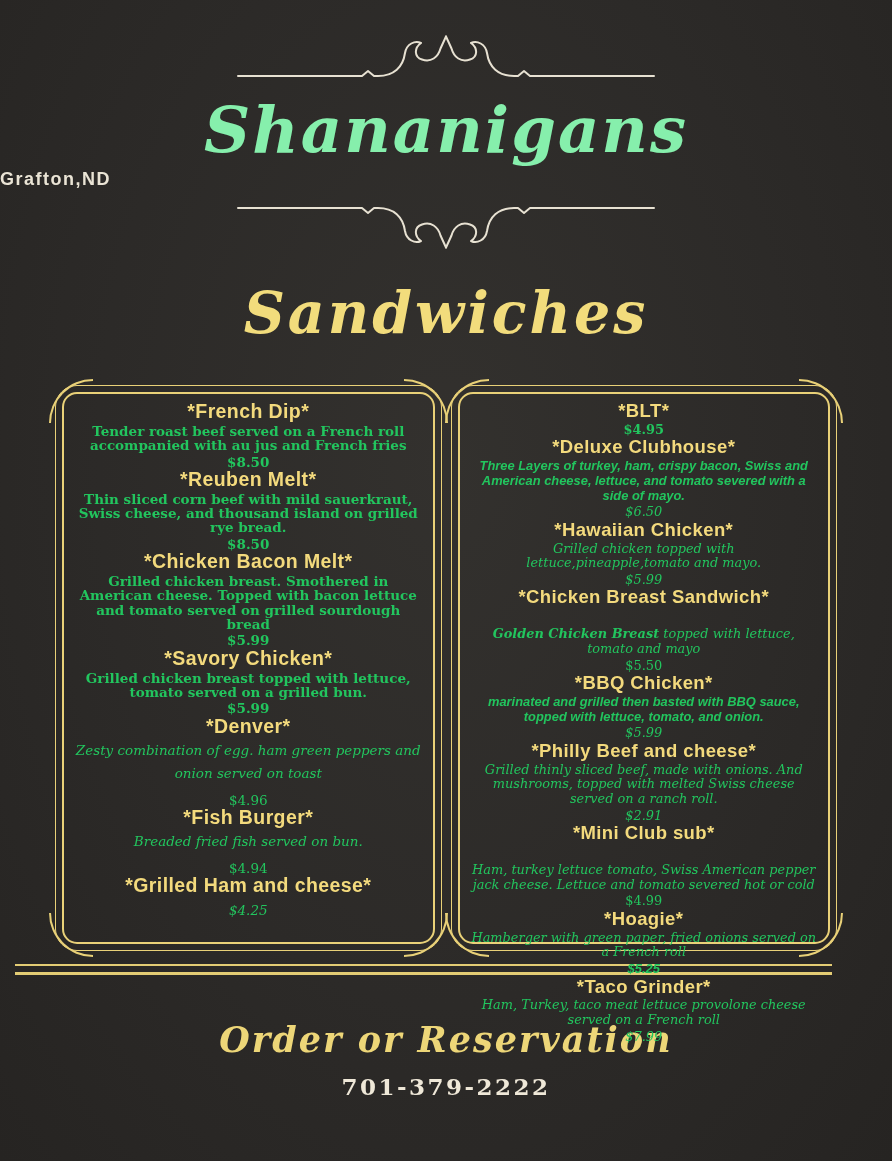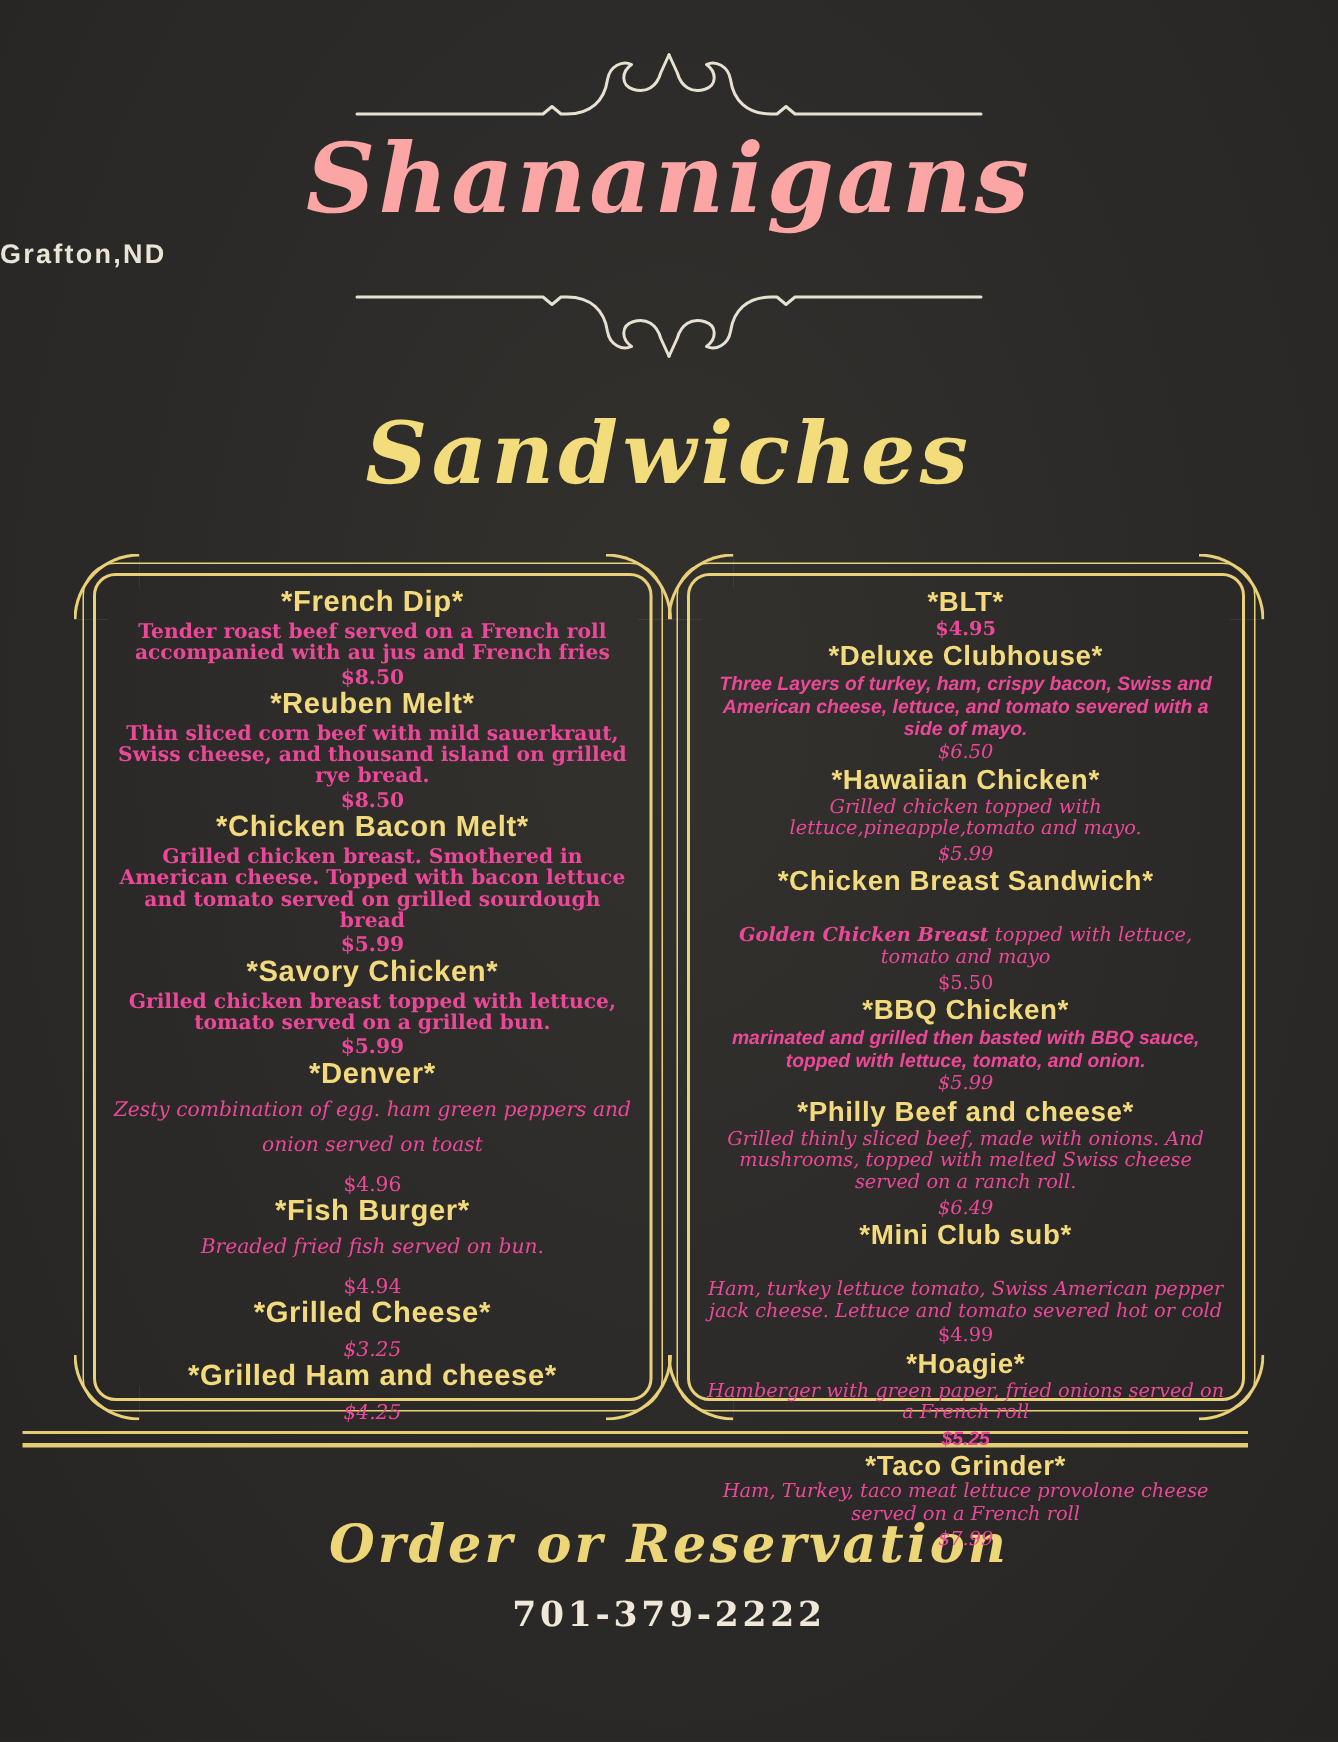--- a/index.html
+++ b/index.html
@@ -7,23 +7,23 @@
     width:892px; height:1161px; position:relative; overflow:hidden;
     background:#2d2b29;
     background-image: radial-gradient(ellipse at 50% 40%, #33312e 0%, #2c2a28 55%, #262422 100%);
     font-family:"Liberation Sans", sans-serif;
   }
 
   
   .ornament { display:block; margin:30px auto 0; }
   .ornament.bottom { margin-top:10px; transform:scaleY(-1); }
   .brand {
-    display:block; text-align:center; margin-top:2px;
+    display:block; text-align:center; margin-top:12px;
     font-family:"DejaVu Serif", serif; font-style:italic; font-weight:bold;
-    font-size:64px; line-height:1.05; color:#fca5a5; letter-spacing:2px;
+    font-size:64px; line-height:1.05; color:#86efac; letter-spacing:2px;
   }
   .location {
     text-align:left; margin-top:6px;
     font-size:18px; font-weight:bold; letter-spacing:1.5px; color:#eae4d5;
   }
 
   
   .section-title {
     text-align:center; margin-top:28px;
     font-family:"DejaVu Serif", serif; font-style:italic; font-weight:bold;
@@ -43,21 +43,21 @@
   .corner.br { bottom:-6px; right:-6px; border-left:none;  border-top:none; border-bottom-right-radius:100%; }
   .panel-content {
     position:absolute; inset:16px 20px; text-align:center;
     display:flex; flex-direction:column; justify-content:flex-start;
   }
   .item-name {
     font-family:"Liberation Sans", sans-serif; font-weight:bold;
     color:#f3da7d; font-size:19.5px; line-height:1.08; letter-spacing:0.4px;
   }
   .panel-right .item-name { font-size:18.5px; }
-  .item-desc, .item-price { color:#ec4899; font-size:13.5px; line-height:1.06; margin-top:2px; }
+  .item-desc, .item-price { color:#22c55e; font-size:13.5px; line-height:1.06; margin-top:2px; }
   .panel-right .item-desc, .panel-right .item-price { font-size:12.9px; line-height:1.13; }
   .sb { font-family:"DejaVu Serif", serif; font-weight:bold; }
   .it { font-family:"DejaVu Serif", serif; font-style:italic; }
   .bi { font-family:Liberation Sans, sans-serif; font-style:italic; font-weight:bold; }
   .sr { font-family:"DejaVu Serif", serif; }
   .loose { line-height:1.75; }
   .small { font-size:12.2px;margin-top:20px; }
   .gap { margin-top:7px; }
   .item-desc b { font-weight:bold; }
 
@@ -138,25 +138,20 @@
     <div class="item-desc it loose">Zesty combination of egg. ham green peppers and onion served on toast</div>
     <div class="item-price sr gap">$4.96</div>
   </div>
 
   <div class="item">
     <div class="item-name">*Fish Burger*</div>
     <div class="item-desc it loose">Breaded fried fish served on bun.</div>
     <div class="item-price sr gap">$4.94</div>
   </div>
 
-  <div class="item">
-    <div class="item-name">*Grilled Cheese*</div>
-
-    <div class="item-price it gap">$3.25</div>
-  </div>
 
   <div class="item">
     <div class="item-name">*Grilled Ham and cheese*</div>
 
     <div class="item-price it gap">$4.25</div>
   </div>
 </div>
   </section>
 
   <section class="panel panel-right">
@@ -193,21 +188,21 @@
 
   <div class="item">
     <div class="item-name">*BBQ Chicken*</div>
     <div class="item-desc bi">marinated and grilled then basted with BBQ sauce, topped with lettuce, tomato, and onion.</div>
     <div class="item-price it">$5.99</div>
   </div>
 
   <div class="item">
     <div class="item-name">*Philly Beef and cheese*</div>
     <div class="item-desc it">Grilled thinly sliced beef, made with onions. And mushrooms, topped with melted Swiss cheese served on a ranch roll.</div>
-    <div class="item-price it">$6.49</div>
+    <div class="item-price it">$2.91</div>
   </div>
 
   <div class="item">
     <div class="item-name">*Mini Club sub*</div>
     <div class="item-desc it small">Ham, turkey lettuce tomato, Swiss American pepper jack cheese. Lettuce and tomato severed hot or cold</div>
     <div class="item-price sr">$4.99</div>
   </div>
 
   <div class="item">
     <div class="item-name">*Hoagie*</div>

